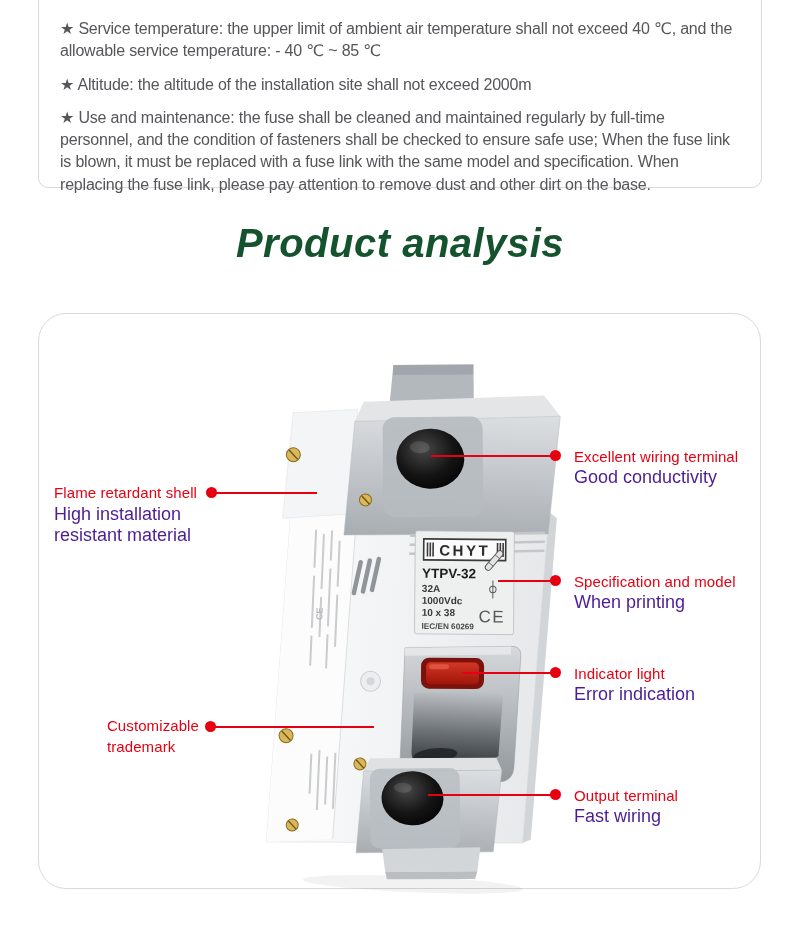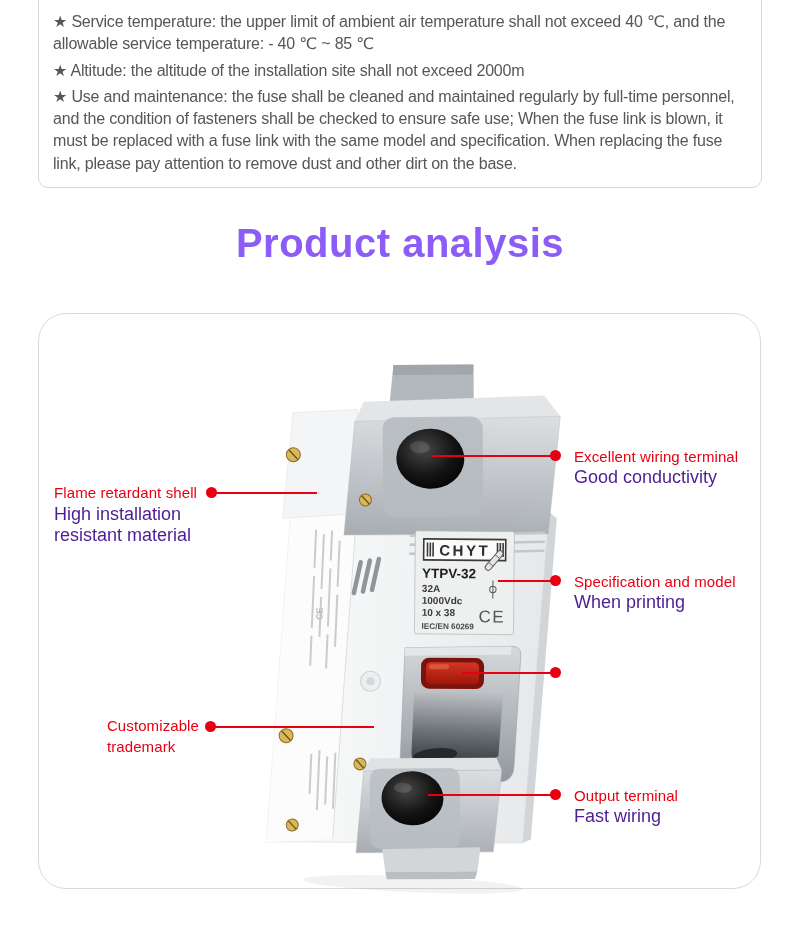--- a/index.html
+++ b/index.html
@@ -3,27 +3,27 @@
 <meta charset="utf-8">
 <style>
   html,body{margin:0;padding:0;background:#ffffff;}
   body{width:800px;height:931px;position:relative;overflow:hidden;
        font-family:"Liberation Sans", sans-serif;}
 
   
   .notice-box{position:absolute;left:38px;top:-34px;width:724px;height:222px;
     box-sizing:border-box;border:1px solid #d9d9d9;border-radius:10px;background:#fff;
     padding:40px 14px 0 10px;}
-  .notice-item{margin:4px;color:#55565a;font-size:16px;line-height:22.3px;
+  .notice-item{margin:11px;color:#55565a;font-size:16px;line-height:22.3px;
     letter-spacing:-0.2px;font-weight:400;}
 
   
   .page-title{position:absolute;left:0;top:219px;width:800px;margin:0;
     text-align:center;font-size:40px;line-height:48px;font-weight:700;
-    color:#8b5cf6;letter-spacing:0.5px;}
+    color:#14532d;letter-spacing:0.5px;font-style:italic;}
 
   
   .product-panel{position:absolute;left:38px;top:313px;width:723px;height:576px;
     box-sizing:border-box;border:1px solid #dadada;border-radius:28px;background:#fff;}
 
   .product-svg{position:absolute;left:217px;top:42px;width:310px;height:560px;}
 
   
   .dot{position:absolute;width:11px;height:11px;border-radius:50%;background:#e60012;}
   .hline{position:absolute;height:1.5px;background:#e60012;}
@@ -222,20 +222,24 @@
   <div class="dot" style="left:511px;top:136px;"></div>
   <div class="hline" style="left:392px;top:141px;width:124px;"></div>
 
   <div class="callout c-right" style="left:535px;top:257px;">
     <div class="callout-title">Specification and model</div>
     <div class="callout-sub">When printing</div>
   </div>
   <div class="dot" style="left:511px;top:261px;"></div>
   <div class="hline" style="left:459px;top:266px;width:57px;"></div>
 
+  <div class="callout c-right" style="left:535px;top:349px;">
+    <div class="callout-title">Indicator light</div>
+    <div class="callout-sub">Error indication</div>
+  </div>
   <div class="dot" style="left:511px;top:353px;"></div>
   <div class="hline" style="left:423px;top:358px;width:93px;"></div>
 
   <div class="callout c-right" style="left:535px;top:471px;">
     <div class="callout-title">Output terminal</div>
     <div class="callout-sub">Fast wiring</div>
   </div>
   <div class="dot" style="left:511px;top:475px;"></div>
   <div class="hline" style="left:389px;top:480px;width:127px;"></div>
 

